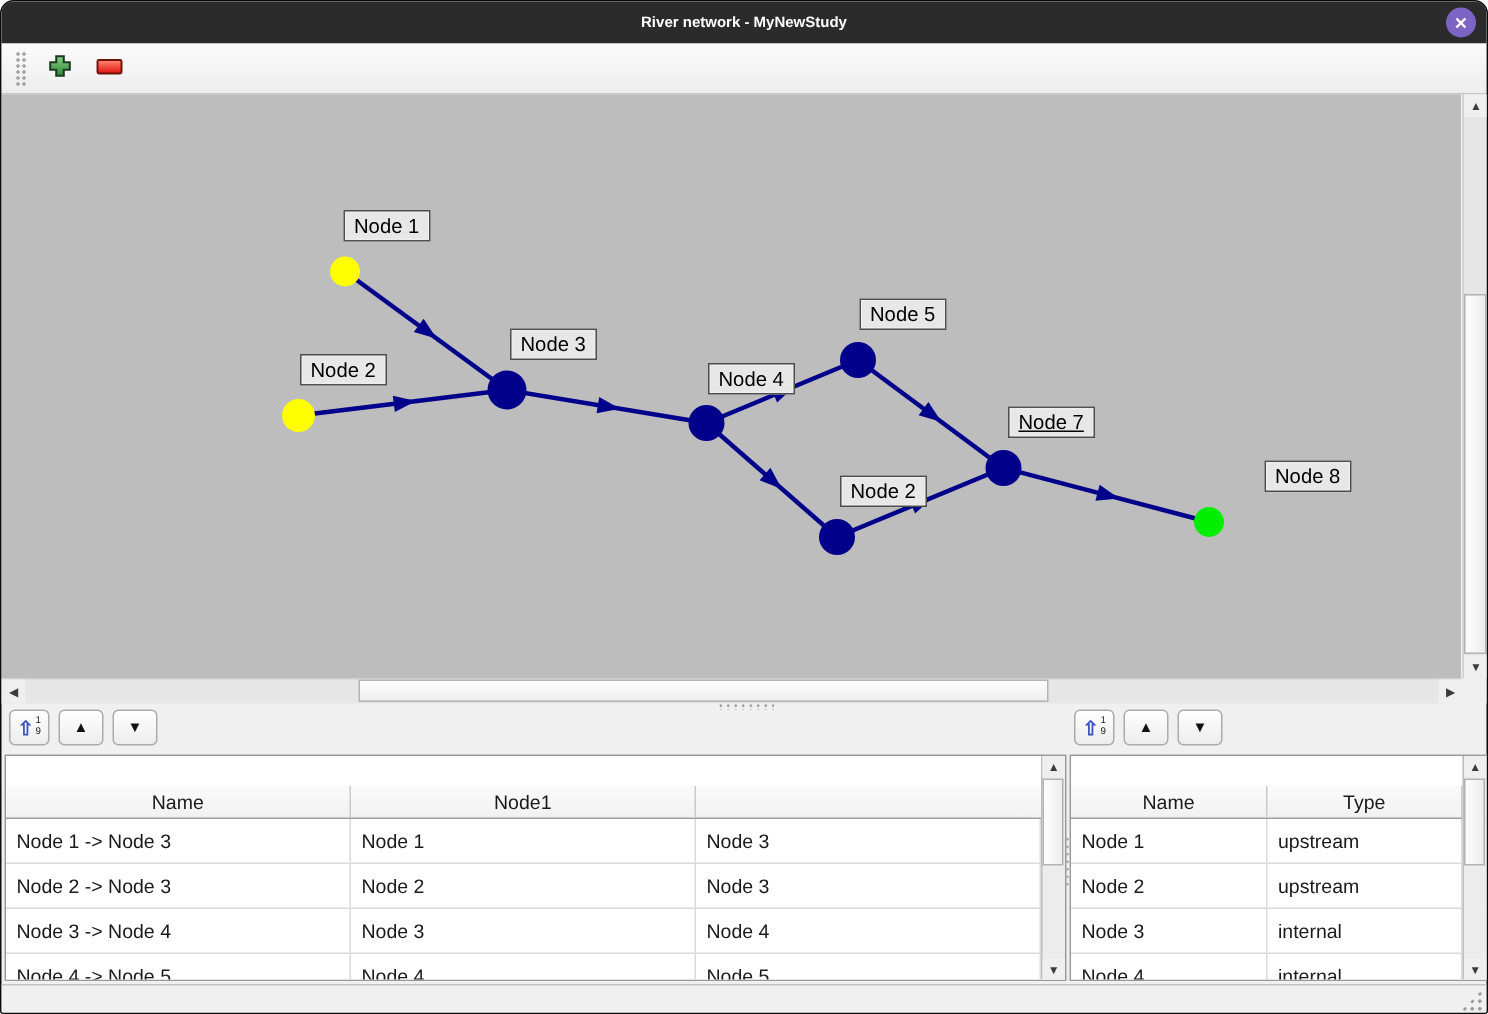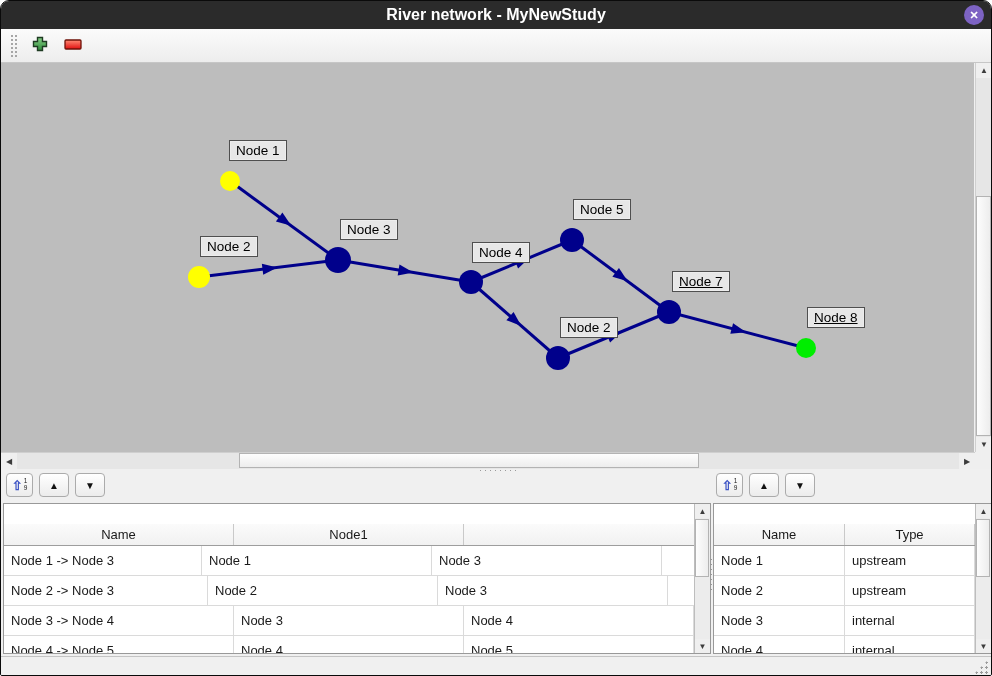--- a/index.html
+++ b/index.html
@@ -2,21 +2,21 @@
 <html><head>
 <meta charset="utf-8">
 <style>
   html,body{margin:0;padding:0;background:#fff;}
   body{width:992px;height:676px;font-family:"Liberation Sans",sans-serif;font-size:13px;color:#1a1a1a;}
   .window{position:relative;width:992px;height:676px;box-sizing:border-box;border:1px solid #0a0a0a;
           border-radius:9px 9px 2px 2px;overflow:hidden;background:#f0f0f0;}
   
   .titlebar{position:absolute;left:0;top:0;width:100%;height:28px;background:#2b2b2b;
             display:flex;align-items:center;justify-content:center;}
-  .title-text{color:#ffffff;font-weight:bold;font-size:16px;}
+  .title-text{color:#ffffff;font-weight:bold;font-size:10px;}
   .close-btn{position:absolute;right:7px;top:4px;width:20px;height:20px;border-radius:50%;
              background:#7d63c3;color:#fff;display:flex;align-items:center;justify-content:center;
              font-size:11px;font-weight:bold;cursor:pointer;}
   
   .toolbar{position:absolute;left:0;top:28px;width:100%;height:34px;
            background:linear-gradient(#fbfbfb,#ededed);border-bottom:1px solid #c6c6c6;
            display:flex;align-items:center;box-sizing:border-box;}
   .tb-handle{width:8px;height:24px;margin:0 9px 0 9px;
              background-image:radial-gradient(circle,#a6a6a6 1px,transparent 1.3px);
              background-size:4px 4px;}
@@ -144,21 +144,21 @@
         <circle cx="668" cy="249" r="12" fill="#00008b"></circle>
         <circle cx="805" cy="285" r="10" fill="#00ee00"></circle>
       </svg>
   <div class="node-label" style="left: 228px; top: 77px;">Node 1</div>
       <div class="node-label" style="left: 199px; top: 173px;">Node 2</div>
       <div class="node-label" style="left: 339px; top: 156px;">Node 3</div>
       <div class="node-label" style="left: 471px; top: 179px;">Node 4</div>
       <div class="node-label" style="left: 572px; top: 136px;">Node 5</div>
       <div class="node-label" style="left: 559px; top: 254px;">Node 2</div>
       <div class="node-label" style="left: 671px; top: 208px; text-decoration: underline;">Node 7</div>
-      <div class="node-label" style="left: 806px; top: 244px; text-decoration: underline;">Node 8</div>
+      <div class="node-label" style="left: 842px; top: 244px;">Node 8</div>
     </div>
 
   <div class="vsb">
     <div class="sb-btn up">▲</div>
     <div class="thumb"></div>
     <div class="sb-btn down">▼</div>
   </div>
 
   <div class="hsb">
     <div class="sb-btn left">◀</div>
@@ -204,26 +204,26 @@
         <span>▼</span>
       </button>
   </div>
 
   <div class="dtable dtable-left" id="reaches-table">
       <div class="thead">
         <div class="th" style="width: 230px;">Name</div>
         <div class="th" style="width: 230px;">Node1</div>
       </div>
       <div class="trow">
-        <div class="td" style="width: 198px;">Node 1 -&gt; Node 3</div>
+        <div class="td" style="width: 230px;">Node 1 -&gt; Node 3</div>
         <div class="td" style="width: 230px;">Node 1</div>
         <div class="td" style="width: 230px;">Node 3</div>
       </div>
       <div class="trow">
-        <div class="td" style="width: 204px;">Node 2 -&gt; Node 3</div>
+        <div class="td" style="width: 230px;">Node 2 -&gt; Node 3</div>
         <div class="td" style="width: 230px;">Node 2</div>
         <div class="td" style="width: 230px;">Node 3</div>
       </div>
       <div class="trow">
         <div class="td" style="width: 230px;">Node 3 -&gt; Node 4</div>
         <div class="td" style="width: 230px;">Node 3</div>
         <div class="td" style="width: 230px;">Node 4</div>
       </div>
       <div class="trow">
         <div class="td" style="width: 230px;">Node 4 -&gt; Node 5</div>

